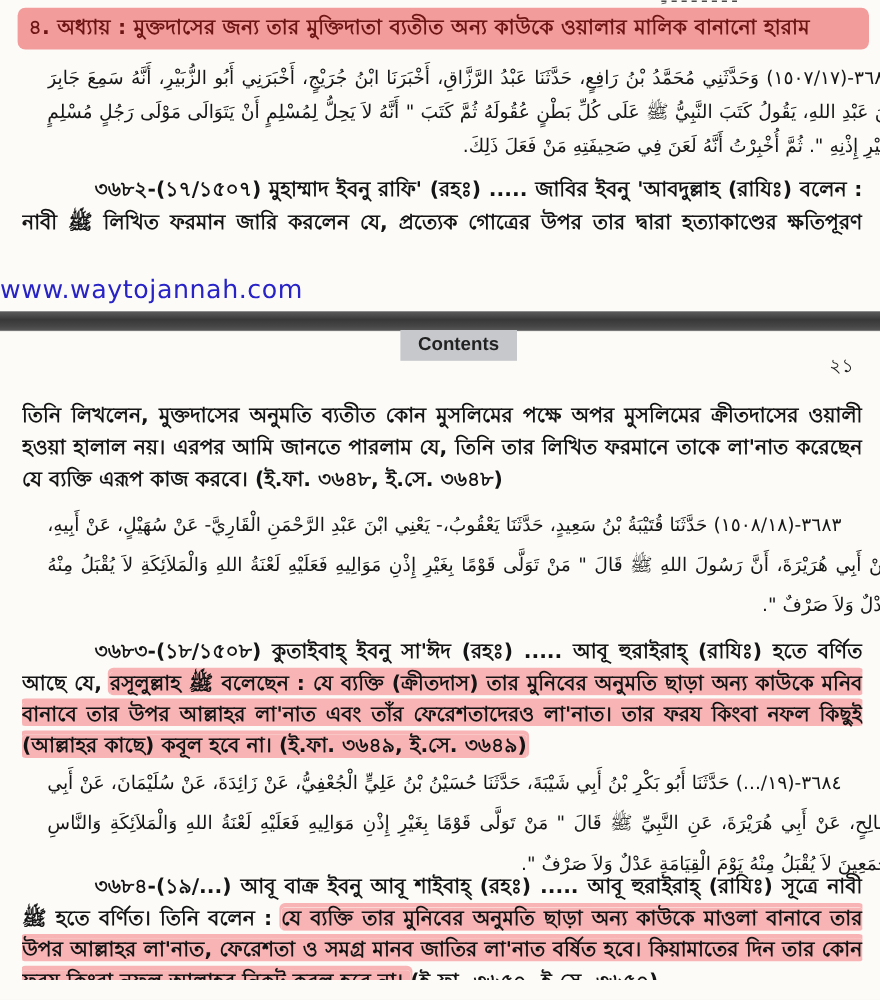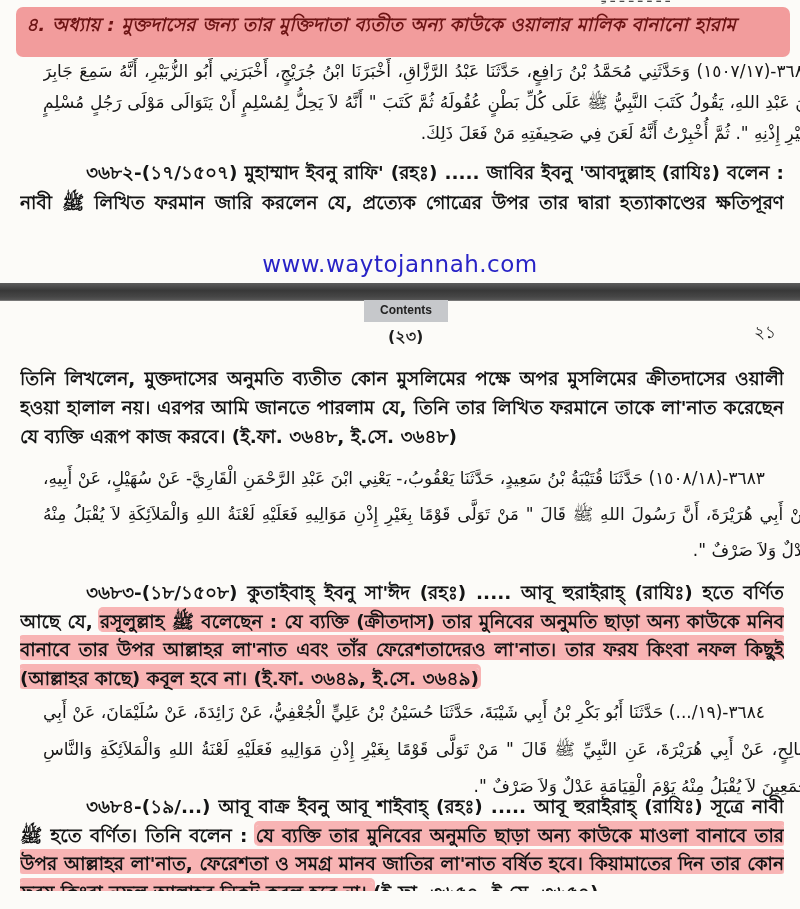--- a/index.html
+++ b/index.html
@@ -22,26 +22,25 @@
   }
   .bottom-smudge{
     position:absolute;top:893px;left:30px;right:30px;height:16px;
     overflow:hidden;direction:rtl;font-size:17px;color:#2a2a2a;
     text-align:justify;opacity:.9;
   }
   .chapter-heading{
     position:absolute;top:7px;left:16px;right:10px;
     background:var(--hl-head,#f29c9c);
     border-radius:7px;
-    padding:4px 10px 15px 10px;
+    padding:4px 10px 3px 10px;
     font-size:18.5px;font-weight:bold;
     color:var(--head-color,#6d1414);
     white-space:nowrap;overflow:hidden;
     letter-spacing:.2px;
-    font-style:italic;
   }
   .arabic{
     position:absolute;left:16px;width:770px;
     direction:rtl;text-align:justify;
     font-size:17px;color:#161616;
     overflow:hidden;
     margin-left:27px;
   }
   .a1{top:56px;height:98px;line-height:31px;}
   .a2{top:460px;height:112px;line-height:36px;text-indent:48px;}
@@ -58,34 +57,34 @@
   .b3{top:563px;height:112px;line-height:28.5px;margin-top:16px;}
   .b4{top:793px;height:98px;line-height:28.5px;}
   .hl{
     background:var(--hl-body,#f8b4b4);
     box-shadow:0 -2px 0 2px var(--hl-body,#f8b4b4);
     border-radius:3px;
     -webkit-box-decoration-break:clone;box-decoration-break:clone;
   }
   .watermark{
     position:absolute;top:251px;left:0;width:100%;
-    text-align:center;
+    text-align:left;
     font-size:23px;letter-spacing:.5px;
     color:var(--wm-color,#2823c6);
   }
   .separator{
     position:absolute;top:283px;left:0;width:800px;height:17px;
     background:linear-gradient(#5d5d5d,#383838 45%,#464646 80%,#555);
     border-bottom:1px solid #777;
   }
   .contents-tooltip{
     position:absolute;top:300px;left:364px;
     background:#c6c8cb;
     color:#222;font-family:"Liberation Sans","DejaVu Sans",sans-serif;
-    font-size:12px;font-weight:bold;
+    font-size:17px;font-weight:bold;
     padding:3px 16px 5px 16px;
     z-index:5;
   }
   .running-head{
     position:absolute;top:324px;left:388px;width:180px;height:20px;
     overflow:hidden;
     font-size:16px;font-weight:bold;color:#1e1e1e;
   }
   .page-number{
     position:absolute;top:319px;right:24px;
@@ -104,21 +103,20 @@
   <div class="arabic a1" dir="rtl">٣٦٨٢-(١٥٠٧/١٧) وَحَدَّثَنِي مُحَمَّدُ بْنُ رَافِعٍ، حَدَّثَنَا عَبْدُ الرَّزَّاقِ، أَخْبَرَنَا ابْنُ جُرَيْجٍ، أَخْبَرَنِي أَبُو الزُّبَيْرِ، أَنَّهُ سَمِعَ جَابِرَ بْنَ عَبْدِ اللهِ، يَقُولُ كَتَبَ النَّبِيُّ ﷺ عَلَى كُلِّ بَطْنٍ عُقُولَهُ ثُمَّ كَتَبَ " أَنَّهُ لاَ يَحِلُّ لِمُسْلِمٍ أَنْ يَتَوَالَى مَوْلَى رَجُلٍ مُسْلِمٍ بِغَيْرِ إِذْنِهِ ". ثُمَّ أُخْبِرْتُ أَنَّهُ لَعَنَ فِي صَحِيفَتِهِ مَنْ فَعَلَ ذَلِكَ.</div>
 
   <div class="bengali b1 indent">৩৬৮২-(১৭/১৫০৭) মুহাম্মাদ ইবনু রাফি' (রহঃ) ..... জাবির ইবনু 'আবদুল্লাহ (রাযিঃ) বলেন : নাবী ﷺ লিখিত ফরমান জারি করলেন যে, প্রত্যেক গোত্রের উপর তার দ্বারা হত্যাকাণ্ডের ক্ষতিপূরণ ওয়াজিব হবে। এরপর</div>
 
   <div class="watermark">www.waytojannah.com</div>
 
   <div class="separator"></div>
 
   <div class="contents-tooltip">Contents</div>
 
-  <div class="running-head">(২৩)</div>
 
   <div class="page-number">২১</div>
 
   <div class="bengali b2">তিনি লিখলেন, মুক্তদাসের অনুমতি ব্যতীত কোন মুসলিমের পক্ষে অপর মুসলিমের ক্রীতদাসের ওয়ালী হওয়া হালাল নয়। এরপর আমি জানতে পারলাম যে, তিনি তার লিখিত ফরমানে তাকে লা'নাত করেছেন যে ব্যক্তি এরূপ কাজ করবে। (ই.ফা. ৩৬৪৮, ই.সে. ৩৬৪৮)</div>
 
   <div class="arabic a2" dir="rtl">٣٦٨٣-(١٥٠٨/١٨) حَدَّثَنَا قُتَيْبَةُ بْنُ سَعِيدٍ، حَدَّثَنَا يَعْقُوبُ،- يَعْنِي ابْنَ عَبْدِ الرَّحْمَنِ الْقَارِيَّ- عَنْ سُهَيْلٍ، عَنْ أَبِيهِ، عَنْ أَبِي هُرَيْرَةَ، أَنَّ رَسُولَ اللهِ ﷺ قَالَ " مَنْ تَوَلَّى قَوْمًا بِغَيْرِ إِذْنِ مَوَالِيهِ فَعَلَيْهِ لَعْنَةُ اللهِ وَالْمَلاَئِكَةِ لاَ يُقْبَلُ مِنْهُ عَدْلٌ وَلاَ صَرْفٌ ".</div>
 
   <div class="bengali b3 indent"><span>৩৬৮৩-(১৮/১৫০৮) কুতাইবাহ্ ইবনু সা'ঈদ (রহঃ) ..... আবূ হুরাইরাহ্ (রাযিঃ) হতে বর্ণিত আছে যে, </span><span class="hl">রসূলুল্লাহ ﷺ বলেছেন : যে ব্যক্তি (ক্রীতদাস) তার মুনিবের অনুমতি ছাড়া অন্য কাউকে মনিব বানাবে তার উপর আল্লাহর লা'নাত এবং তাঁর ফেরেশতাদেরও লা'নাত। তার ফরয কিংবা নফল কিছুই (আল্লাহর কাছে) কবূল হবে না। (ই.ফা. ৩৬৪৯, ই.সে. ৩৬৪৯)</span></div>
 
   <div class="arabic a3" dir="rtl">٣٦٨٤-(١٩/...) حَدَّثَنَا أَبُو بَكْرِ بْنُ أَبِي شَيْبَةَ، حَدَّثَنَا حُسَيْنُ بْنُ عَلِيٍّ الْجُعْفِيُّ، عَنْ زَائِدَةَ، عَنْ سُلَيْمَانَ، عَنْ أَبِي صَالِحٍ، عَنْ أَبِي هُرَيْرَةَ، عَنِ النَّبِيِّ ﷺ قَالَ " مَنْ تَوَلَّى قَوْمًا بِغَيْرِ إِذْنِ مَوَالِيهِ فَعَلَيْهِ لَعْنَةُ اللهِ وَالْمَلاَئِكَةِ وَالنَّاسِ أَجْمَعِينَ لاَ يُقْبَلُ مِنْهُ يَوْمَ الْقِيَامَةِ عَدْلٌ وَلاَ صَرْفٌ ".</div>

